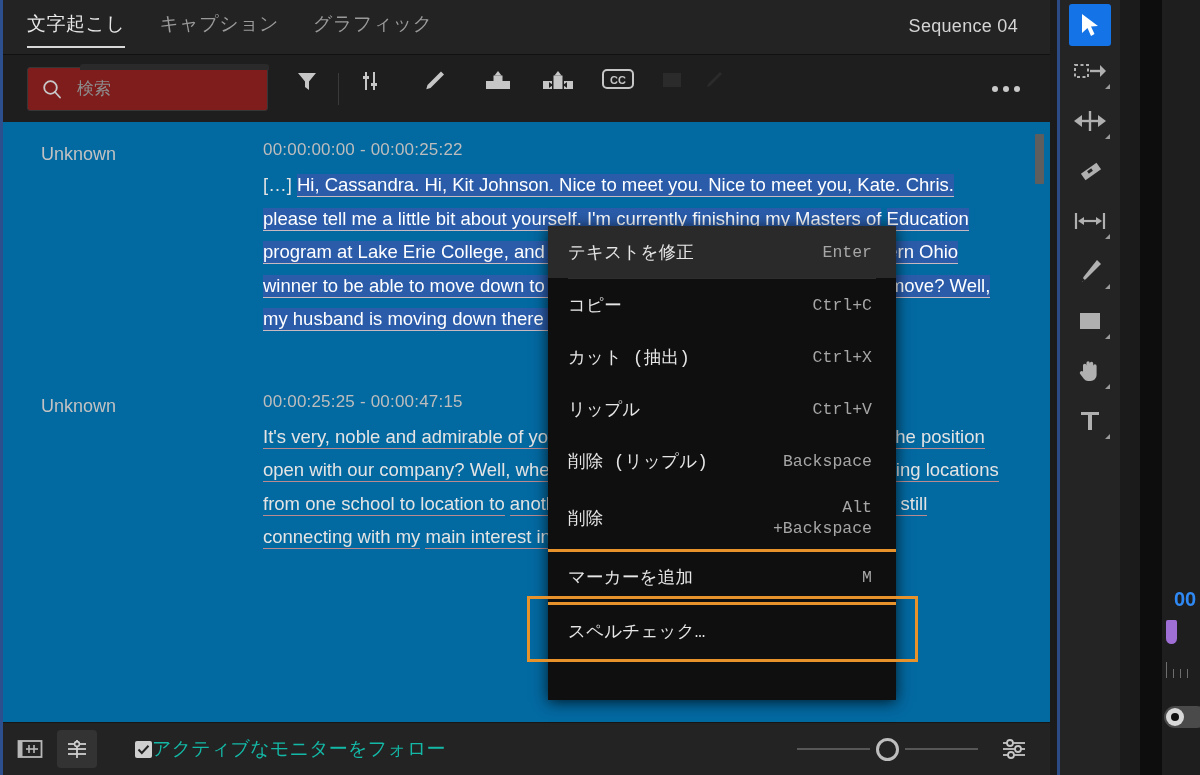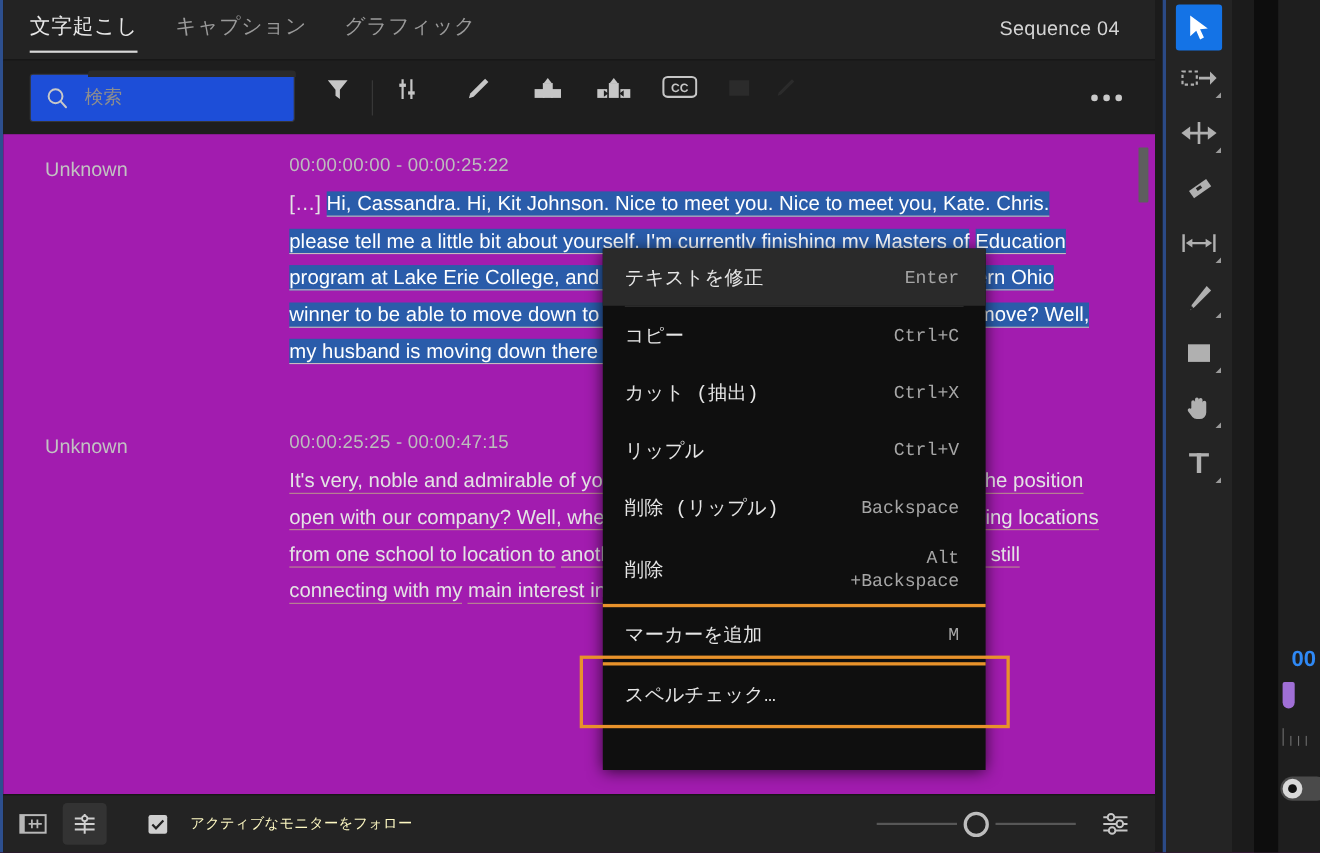--- a/index.html
+++ b/index.html
@@ -51,21 +51,21 @@
 
   
   .toolbar {
     position: relative; height: 67px; width: 100%;
     background: #1e1e1e;
     display: flex; align-items: center; padding-left: 24px;
   }
   .search-wrap {
     position: relative;
     width: 241px; height: 44px;
-    background: #1d4ed8;
+    background: #7f1d1d;
     border: 1px solid #363636;
     border-radius: 3px;
     display: flex; align-items: center;
   }
   .search-wrap::before {
     
     content:""; position:absolute; left:52px; right:-2px; top:-4px; height:6px;
     background:#2a2a2a; border-radius:3px 3px 0 0;
   }
   .search-icon { margin-left: 13px; display: flex; }
@@ -83,21 +83,21 @@
   }
   .tb-sep { width: 1px; height: 32px; background: #3a3a3a; margin: 0 10px; }
   .tb-icon.dim svg { opacity: .08; }
   .tb-spacer { flex: 1; }
   .more-btn { display: flex; gap: 5px; margin-right: 30px; }
   .more-btn i { width: 6px; height: 6px; border-radius: 50%; background: #c9c9c9; display: block; }
 
   
   .transcript {
     position: absolute; left: 0; top: 122px; right: 0; bottom: 53px;
-    background: #a21caf; overflow: hidden;
+    background: #0369a1; overflow: hidden;
   }
   .block { position: relative; padding: 18px 0 6px 0; }
   .speaker {
     position: absolute; left: 38px; top: 22px;
     font-size: 18px; color: #c2c2c2;
   }
   .content { margin-left: 260px; width: 740px; }
   .timecode { font-size: 17px; color: #bdbdbd; letter-spacing: .2px; margin-bottom: 8px; }
   .words { font-size: 18.5px; line-height: 33.5px; color: #e4e4e4; }
   .words .w {
@@ -132,21 +132,21 @@
     width: 40px; height: 38px; display: flex; align-items: center; justify-content: center;
     border-radius: 4px; margin-left: 7px;
   }
   .bb-icon.on { background: #333333; }
   .chk-wrap { display: flex; align-items: center; margin-left: 38px; }
   .chk {
     width: 17px; height: 17px; background: #cfcfcf; border-radius: 2px;
     display: flex; align-items: center; justify-content: center;
   }
   .chk svg { display:block; }
-  .chk-label { font-size: 13px; color: #fef9c3; margin-left: 21px; letter-spacing: .2px; }
+  .chk-label { font-size: 19px; color: #14b8a6; margin-left: 0; letter-spacing: .2px; }
   .bb-spacer { flex: 1; }
   .slider { display: flex; align-items: center; margin-right: 22px; }
   .sl-line { width: 73px; height: 2px; background: #575757; }
   .sl-knob {
     width: 23px; height: 23px; border-radius: 50%;
     border: 3px solid #bdbdbd; background: transparent; margin: 0 6px;
   }
   .bb-gear { margin-right: 22px; display: flex; align-items: center; }
 
   

